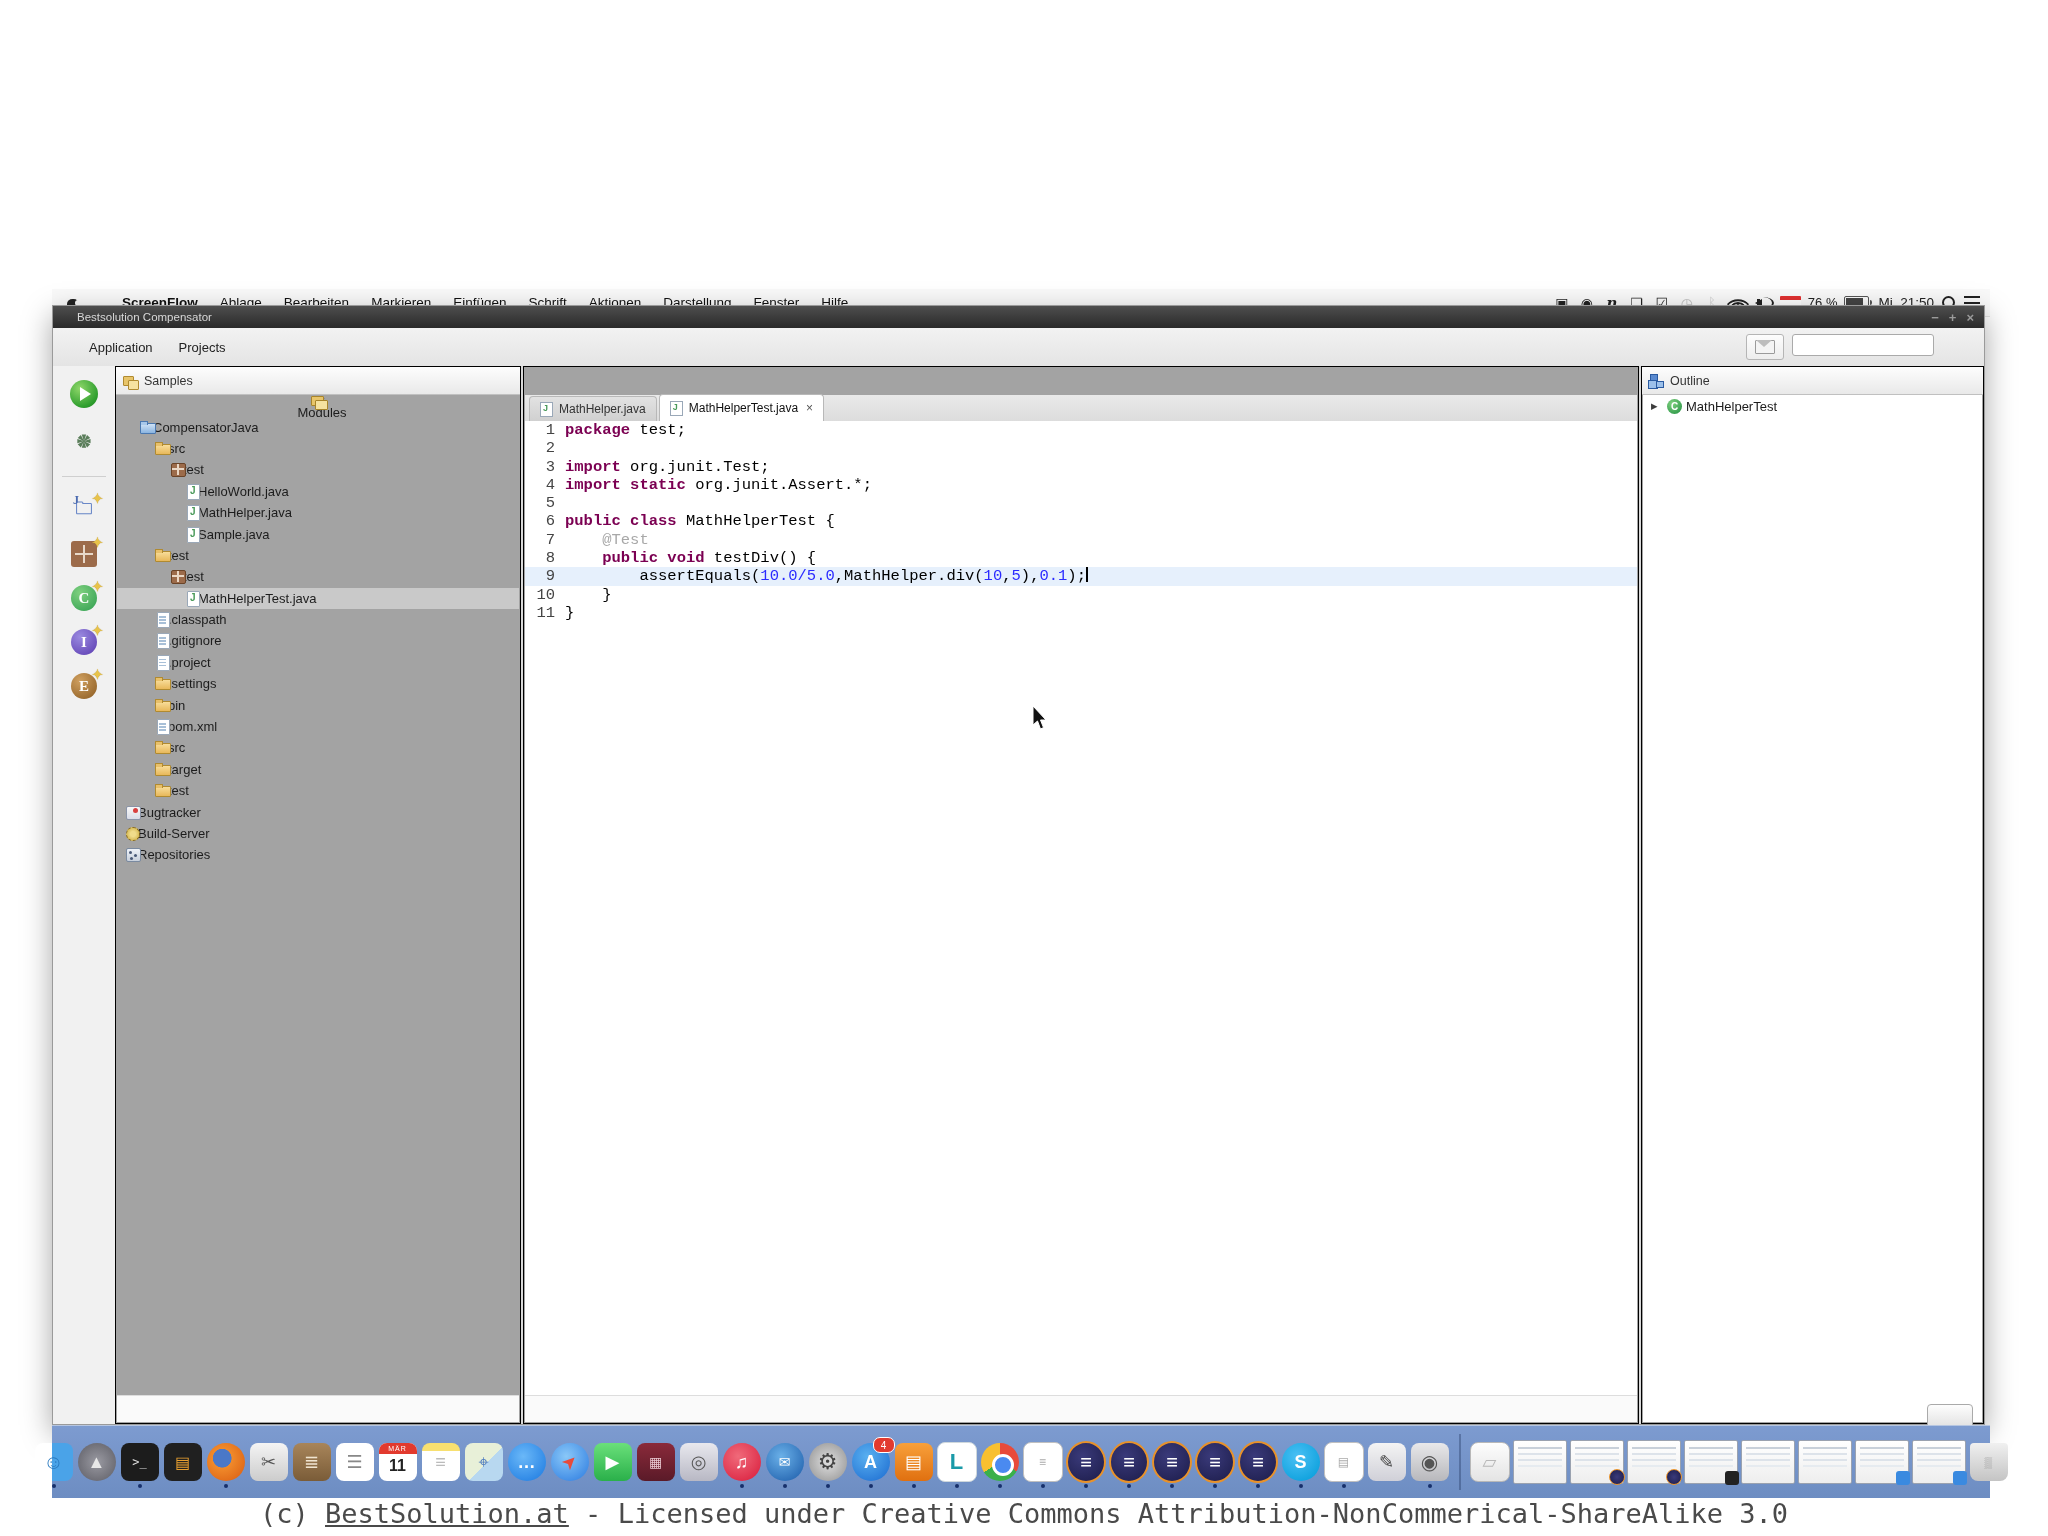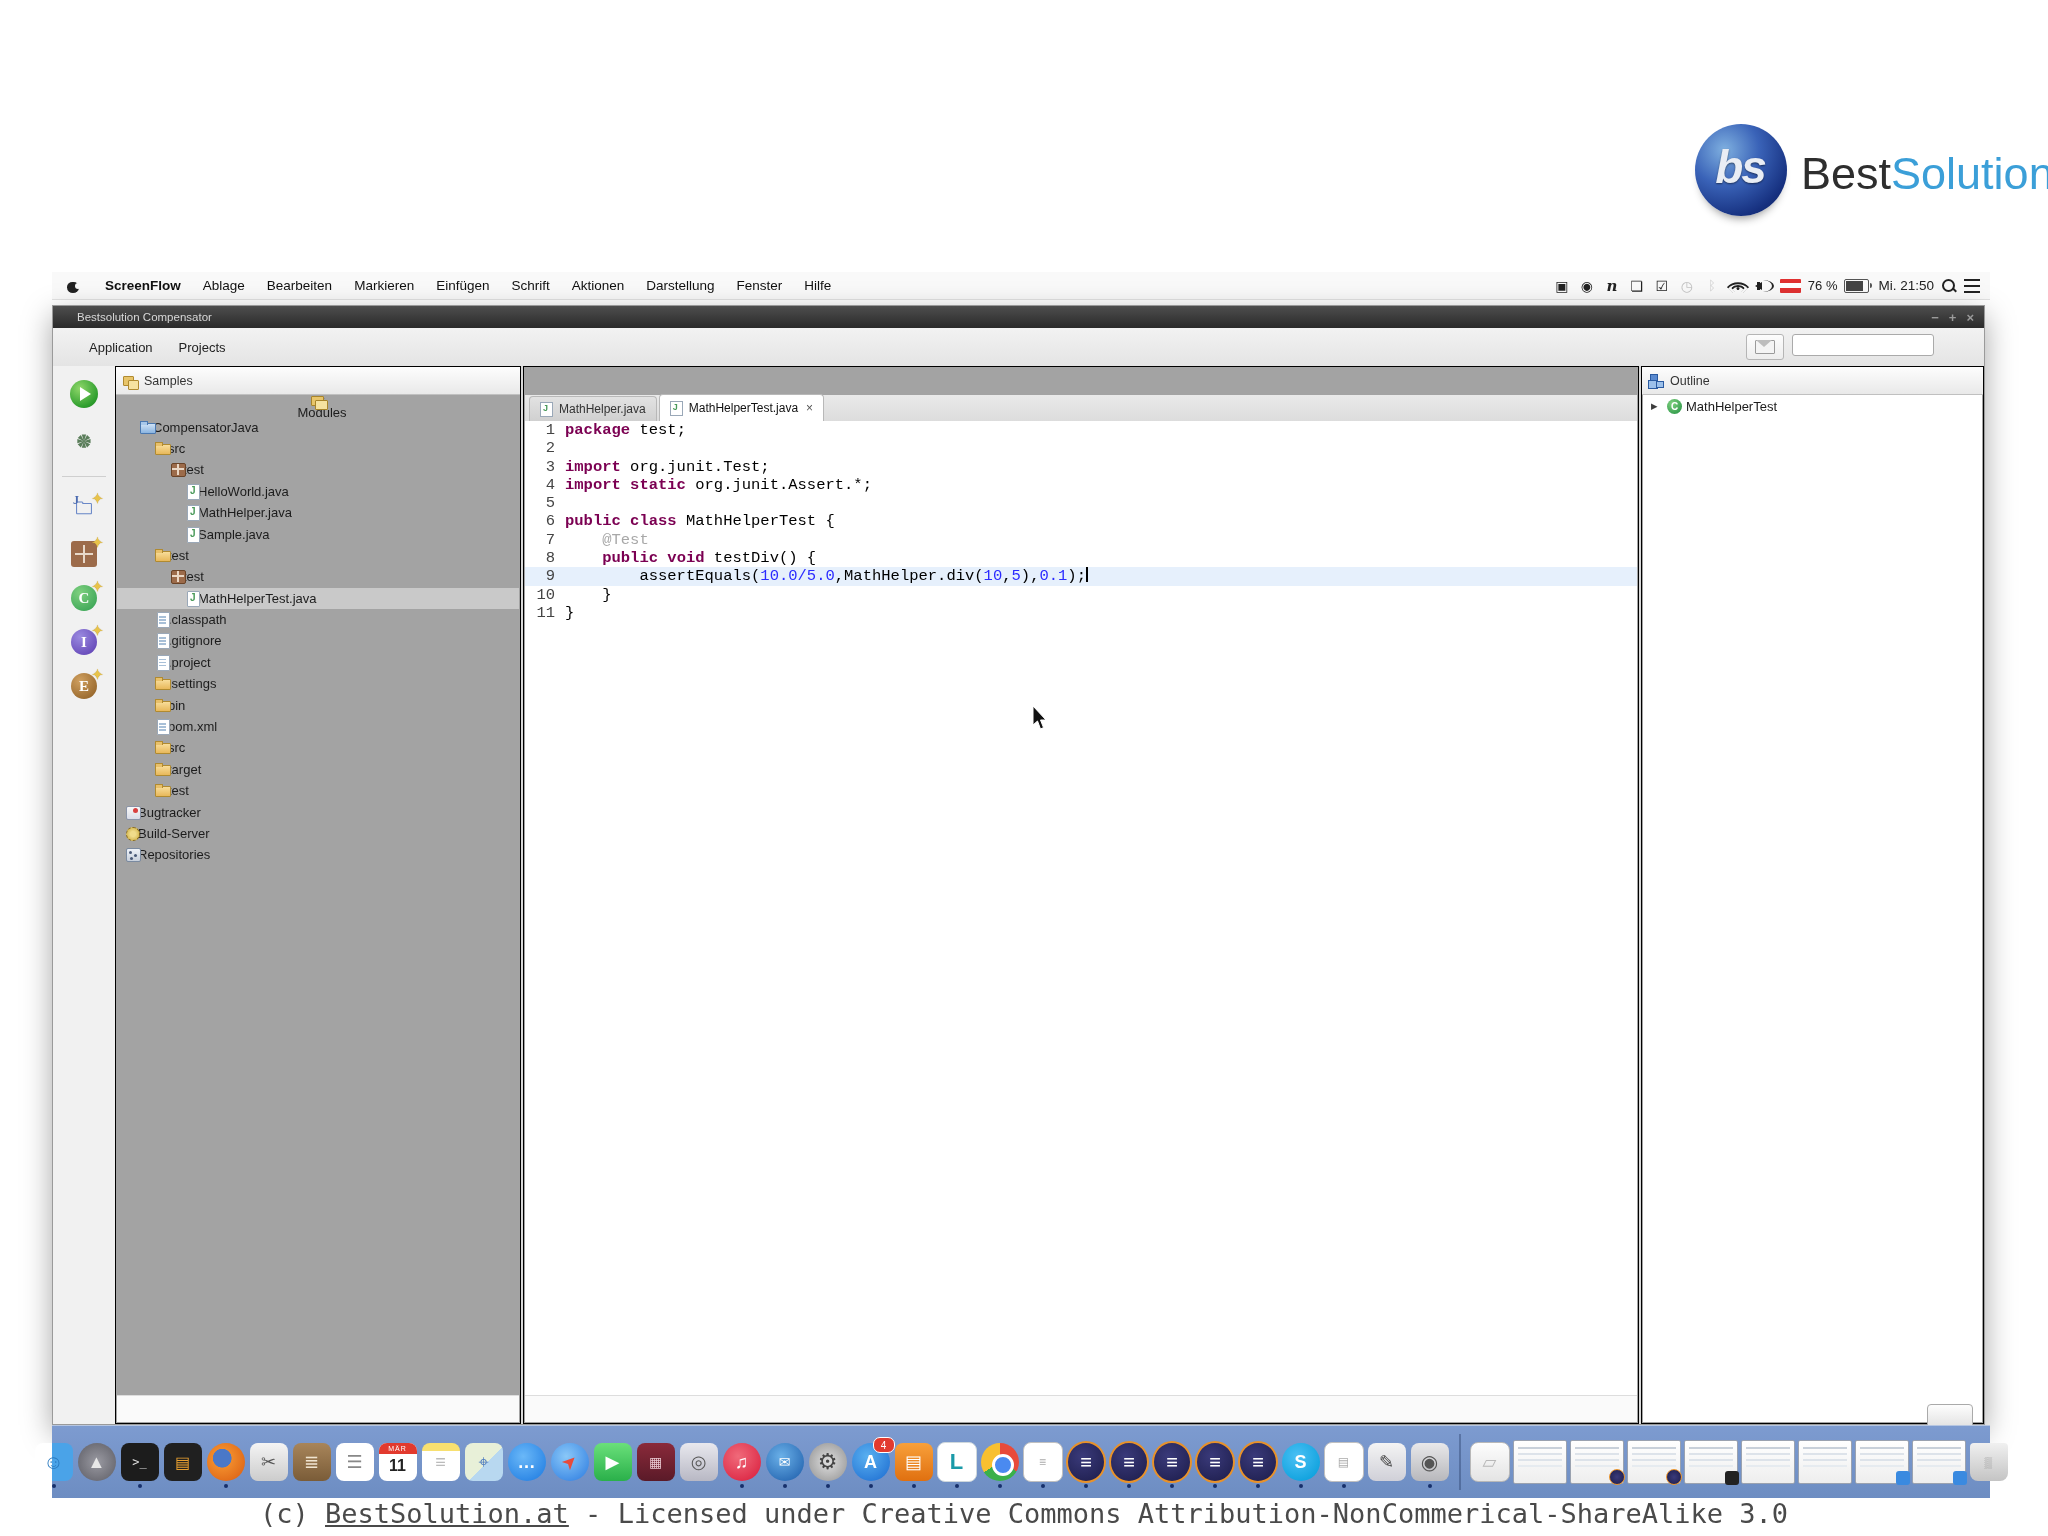--- a/index.html
+++ b/index.html
@@ -12,22 +12,22 @@
     background:radial-gradient(circle at 32% 28%, #7fb0e0 0%, #3a63b8 38%, #16307f 75%, #0d1f55 100%);
     box-shadow:0 8px 10px -6px rgba(0,0,0,.45);}
   #logo .sphere span{position:absolute;left:50%;top:50%;transform:translate(-52%,-55%);
     font-style:italic;font-weight:bold;font-size:46px;color:#e9edf4;letter-spacing:-2px;
     text-shadow:0 1px 2px rgba(0,0,0,.5);}
   #logo .word{position:absolute;left:106px;top:26px;font-size:45px;letter-spacing:0px;}
   #logo .word .dark{color:#2e2e2e;}
   #logo .word .blue{color:#3b9fd8;}
 
   
-  #menubar{position:absolute;left:52px;top:272px;width:1938px;height:27px;background:#f9f9f9;
-    border-bottom:1px solid #e2e2e2;display:flex;align-items:center;font-size:13.5px;color:#111;}
+  #menubar{position:absolute;left:52px;top:289px;width:1938px;height:27px;background:#f9f9f9;
+    border-bottom:1px solid #e2e2e2;display:flex;align-items:center;font-size:13.5px;color:#111;gap:17px;}
   #apple-logo{width:14px;height:14px;margin:0 14px 0 14px;position:relative;}
   #apple-logo::before{content:"";position:absolute;left:1px;top:3px;width:12px;height:11px;background:#222;border-radius:45% 45% 50% 50%;}
   #apple-logo::after{content:"";position:absolute;right:-1px;top:4px;width:6px;height:6px;background:#f9f9f9;border-radius:50%;}
   .mitem{padding:0 11px;white-space:nowrap;}
   .mitem.appname{font-weight:bold;}
   #menu-status{margin-left:auto;display:flex;align-items:center;gap:7px;padding-right:10px;color:#222;}
   .si{width:18px;height:18px;display:inline-flex;align-items:center;justify-content:center;
       font-size:13px;color:#222;position:relative;}
   .si.dim{color:#c4c4c4;}
   .si.glyph-cam::before{content:"▣";font-size:14px;}
@@ -246,26 +246,20 @@
   #footer .lnk{text-decoration:underline;}
 
   
   #cursor{position:absolute;left:1032px;top:706px;z-index:9;}
 </style>
 </head>
 <body>
 
 <div id="stage">
 
-  <div id="logo">
-    <div class="sphere">
-        <span>bs</span>
-      </div>
-    <div class="word"><span class="dark">Best</span><span class="blue">Solution</span></div>
-  </div>
 
   <div id="menubar">
     <span id="apple-logo"></span>
     <span id="menu-items"><span class="mitem appname">ScreenFlow</span><span class="mitem">Ablage</span><span class="mitem">Bearbeiten</span><span class="mitem">Markieren</span><span class="mitem">Einfügen</span><span class="mitem">Schrift</span><span class="mitem">Aktionen</span><span class="mitem">Darstellung</span><span class="mitem">Fenster</span><span class="mitem">Hilfe</span></span>
     <span id="menu-status">
       <span class="si glyph-cam"></span>
       <span class="si glyph-cc"></span>
       <span class="si glyph-n"></span>
       <span class="si glyph-copy"></span>
       <span class="si glyph-check"></span>

